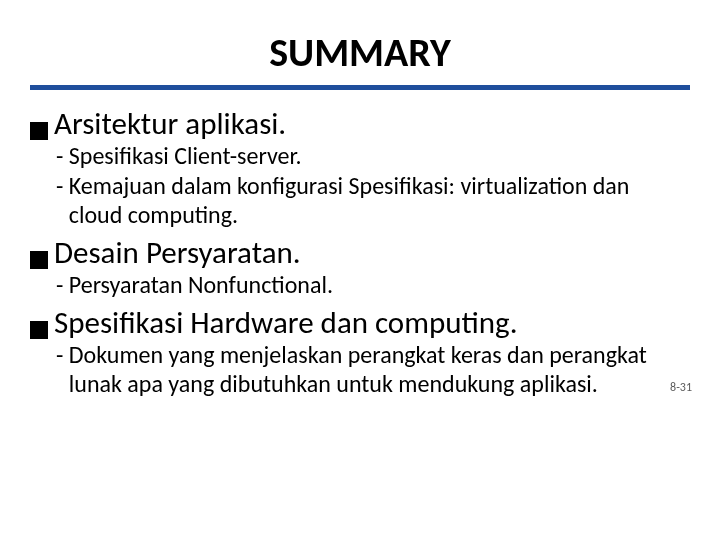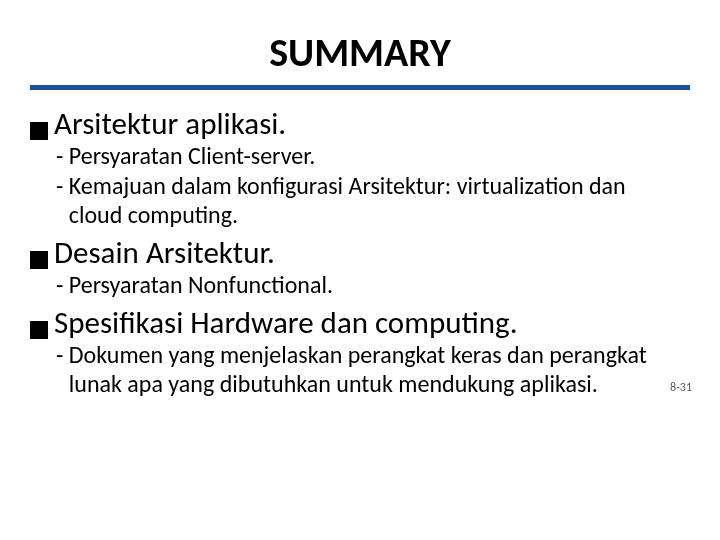--- a/index.html
+++ b/index.html
@@ -26,33 +26,33 @@
   <div class="hr"></div>
 
   <div class="block">
     <div class="topic">
       <span class="bullet"></span>
       <span class="h">Arsitektur aplikasi.</span>
     </div>
     <div class="sub">
       <p>
         <span class="dash">- </span>
-        <span class="txt">Persyaratan Client-server.</span>
+        <span class="txt">Spesifikasi Client-server.</span>
       </p>
       <p>
         <span class="dash">- </span>
-        <span class="txt">Kemajuan dalam konfigurasi Arsitektur: virtualization dan cloud computing.</span>
+        <span class="txt">Kemajuan dalam konfigurasi Spesifikasi: virtualization dan cloud computing.</span>
       </p>
     </div>
   </div>
 
   <div class="block">
     <div class="topic">
       <span class="bullet"></span>
-      <span class="h">Desain Arsitektur.</span>
+      <span class="h">Desain Persyaratan.</span>
     </div>
     <div class="sub">
       <p>
         <span class="dash">- </span>
         <span class="txt">Persyaratan Nonfunctional.</span>
       </p>
     </div>
   </div>
 
   <div class="block">

